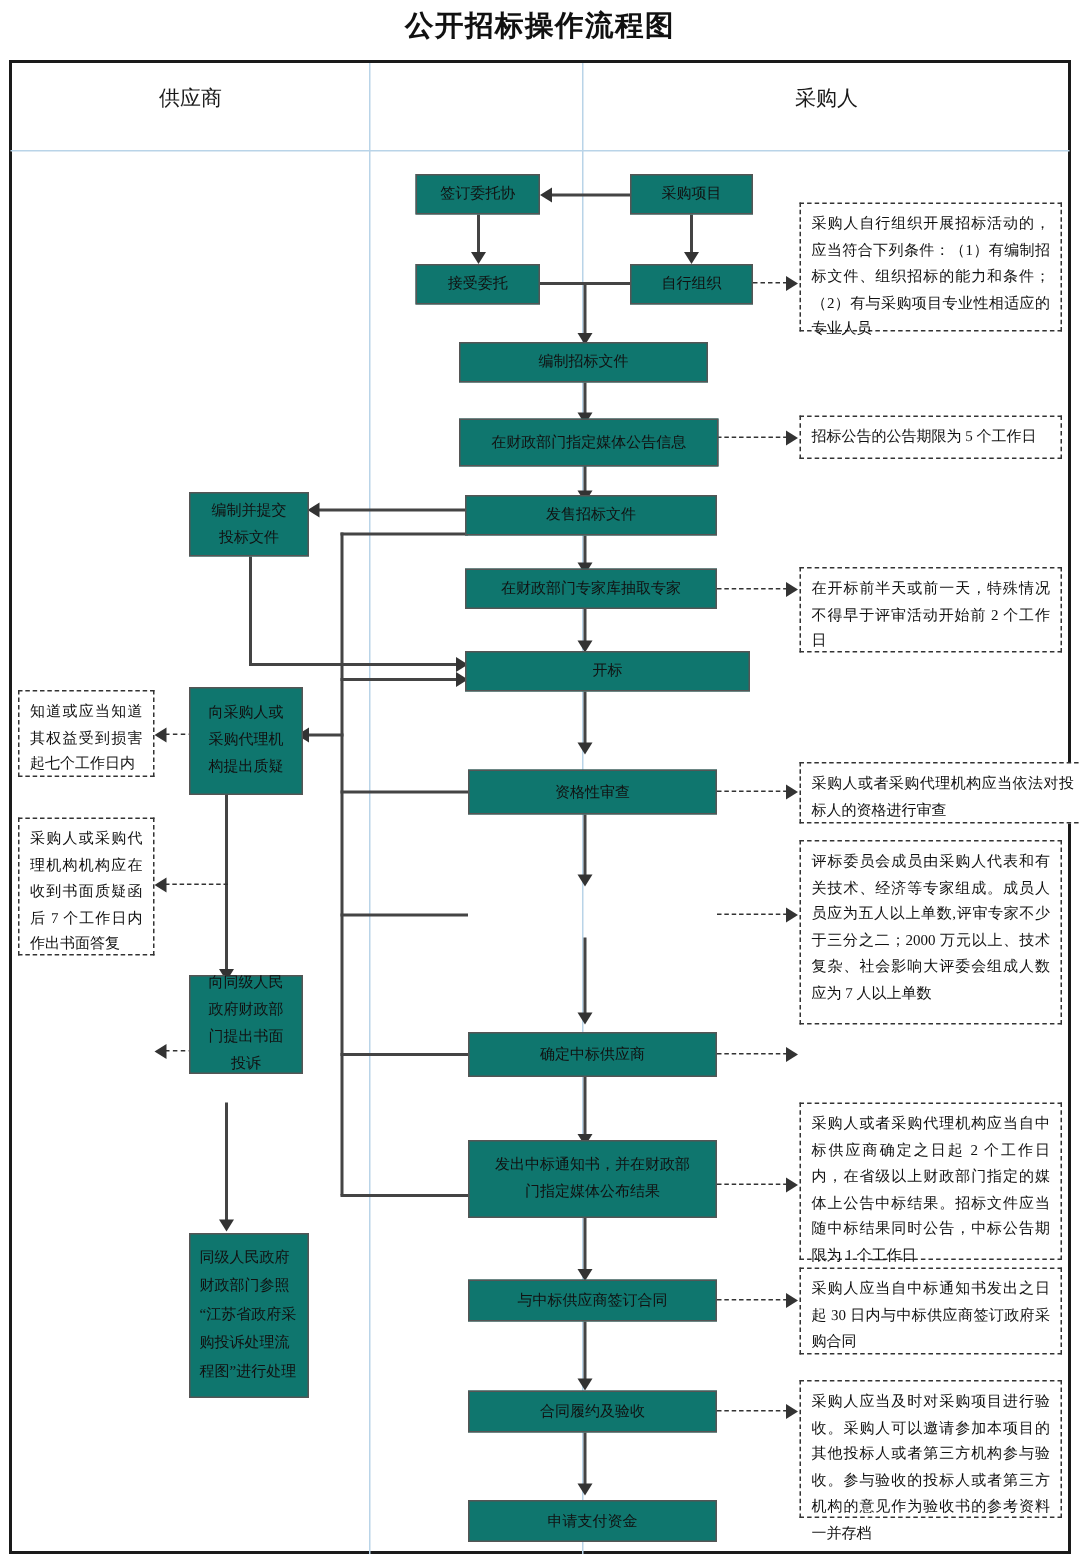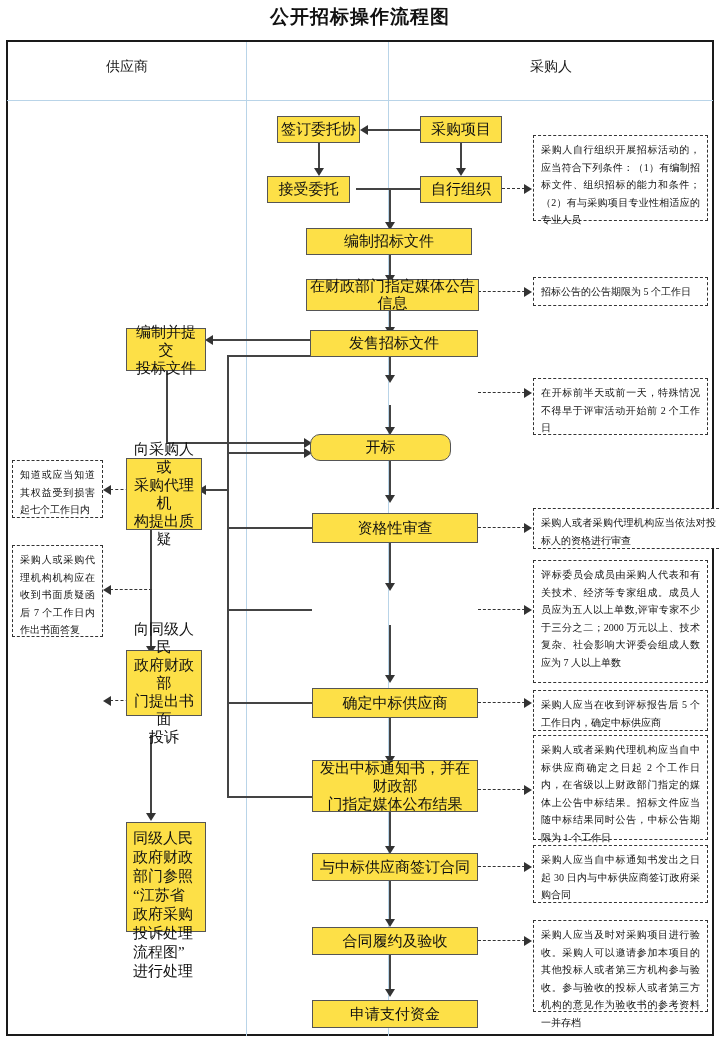--- a/index.html
+++ b/index.html
@@ -57,26 +57,26 @@
     font-size:14px;
     line-height:21px;
     color:#1a1a1a;
   }
 
   
   .node{
     position:absolute;
     box-sizing:border-box;
     border:1px solid #555;
-    background:#fde047;
+    background:#0f766e;
     display:flex;
     align-items:center;
     justify-content:center;
     text-align:center;
-    font-size:15px;
+    font-size:10px;
     line-height:17px;
     padding:2px 3px;
     color:#111;
   }
   .node.tall{line-height:18px;}
 
   
   .note{
     position:absolute;
     box-sizing:border-box;
@@ -232,37 +232,38 @@
   <div class="dash-h" style="left:110px;top:589px;width:42px;"></div>
   <div class="arrow ar-left" style="left:103px;top:585px;"></div>
 
   <div class="dash-h" style="left:110px;top:700px;width:24px;"></div>
   <div class="arrow ar-left" style="left:103px;top:696px;"></div>
 
   <div class="node" style="left:420px;top:116px;width:82px;height:27px;">采购项目</div>
 
   <div class="node" style="left:277px;top:116px;width:83px;height:27px;">签订委托协</div>
 
-  <div class="node" style="left:267px;top:176px;width:83px;height:27px;">接受委托</div>
+  <div class="node" style="left:277px;top:176px;width:83px;height:27px;">接受委托</div>
 
   <div class="node" style="left:420px;top:176px;width:82px;height:27px;">自行组织</div>
 
   <div class="node" style="left:306px;top:228px;width:166px;height:27px;">编制招标文件</div>
 
   <div class="node" style="left:306px;top:279px;width:173px;height:32px;">在财政部门指定媒体公告信息</div>
 
   <div class="node" style="left:310px;top:330px;width:168px;height:27px;">发售招标文件</div>
 
   <div class="node tall" style="left:126px;top:328px;width:80px;height:43px;">
     <span style="white-space:pre-line;">编制并提交
 投标文件</span>
   </div>
 
-
-  <div class="node" style="left:310px;top:434px;width:141px;height:27px;border-radius:10px;">开标</div>
+  <div class="node" style="left:310px;top:379px;width:168px;height:27px;">在财政部门专家库抽取专家</div>
+
+  <div class="node" style="left:310px;top:434px;width:190px;height:27px;">开标</div>
 
   <div class="node" style="left:312px;top:513px;width:166px;height:30px;">资格性审查</div>
 
 
   <div class="node" style="left:312px;top:688px;width:166px;height:30px;">确定中标供应商</div>
 
   <div class="node tall" style="left:312px;top:760px;width:166px;height:52px;">
     <span style="white-space:pre-line;">发出中标通知书，并在财政部
 门指定媒体公布结果</span>
   </div>
@@ -291,21 +292,20 @@
   <div class="note" style="left:533px;top:135px;width:175px;height:86px;">采购人自行组织开展招标活动的，应当符合下列条件：（1）有编制招标文件、组织招标的能力和条件；（2）有与采购项目专业性相适应的专业人员</div>
 
   <div class="note center" style="left:533px;top:277px;width:175px;height:29px;">招标公告的公告期限为 5 个工作日</div>
 
   <div class="note" style="left:533px;top:378px;width:175px;height:57px;">在开标前半天或前一天，特殊情况不得早于评审活动开始前 2 个工作日</div>
 
   <div class="note" style="left:533px;top:508px;width:191px;height:41px;">采购人或者采购代理机构应当依法对投标人的资格进行审查</div>
 
   <div class="note" style="left:533px;top:560px;width:175px;height:123px;">评标委员会成员由采购人代表和有关技术、经济等专家组成。成员人员应为五人以上单数,评审专家不少于三分之二；2000 万元以上、技术复杂、社会影响大评委会组成人数应为 7 人以上单数</div>
 
-  <div class="note" style="left:533px;top:690px;width:175px;height:41px;">采购人应当在收到评标报告后 5 个工作日内，确定中标供应商</div>
 
   <div class="note" style="left:533px;top:735px;width:175px;height:105px;">采购人或者采购代理机构应当自中标供应商确定之日起 2 个工作日内，在省级以上财政部门指定的媒体上公告中标结果。招标文件应当随中标结果同时公告，中标公告期限为 1 个工作日</div>
 
   <div class="note" style="left:533px;top:845px;width:175px;height:58px;">采购人应当自中标通知书发出之日起 30 日内与中标供应商签订政府采购合同</div>
 
   <div class="note" style="left:533px;top:920px;width:175px;height:92px;">采购人应当及时对采购项目进行验收。采购人可以邀请参加本项目的其他投标人或者第三方机构参与验收。参与验收的投标人或者第三方机构的意见作为验收书的参考资料一并存档</div>
 
   <div class="note" style="left:12px;top:460px;width:91px;height:58px;">知道或应当知道其权益受到损害起七个工作日内</div>
 
   <div class="note" style="left:12px;top:545px;width:91px;height:92px;">采购人或采购代理机构机构应在收到书面质疑函后 7 个工作日内作出书面答复</div>

